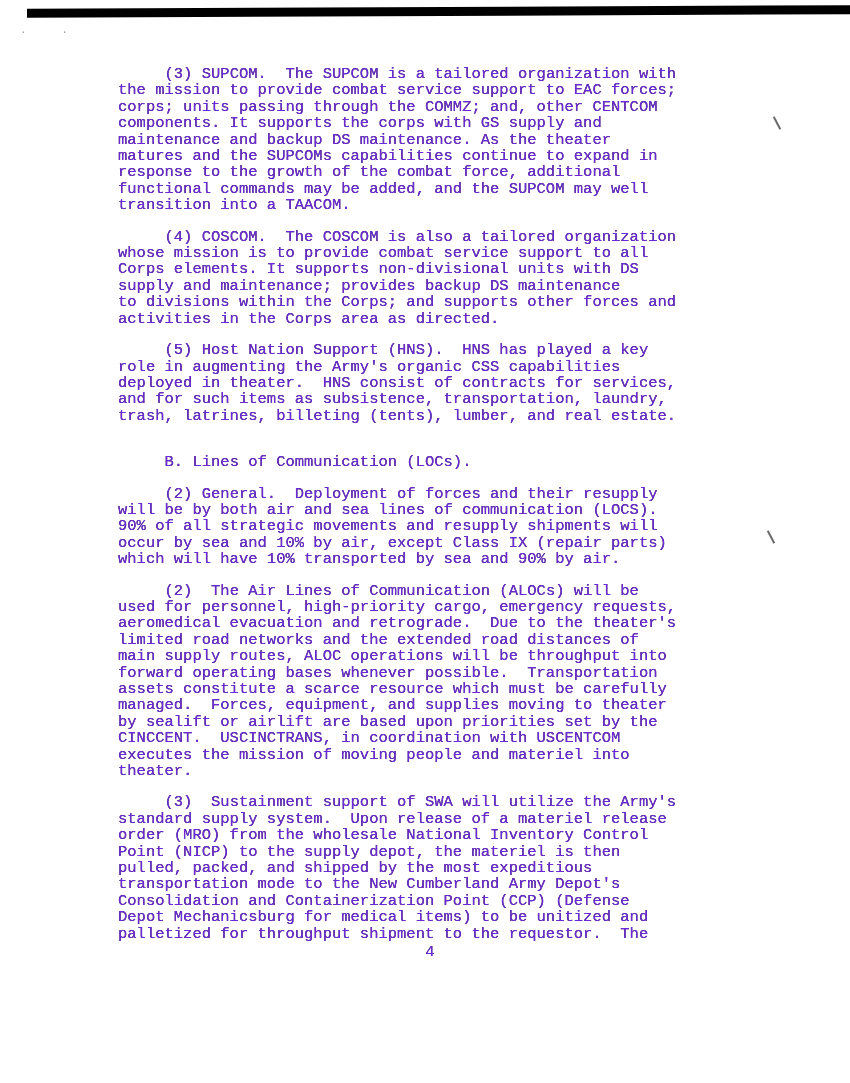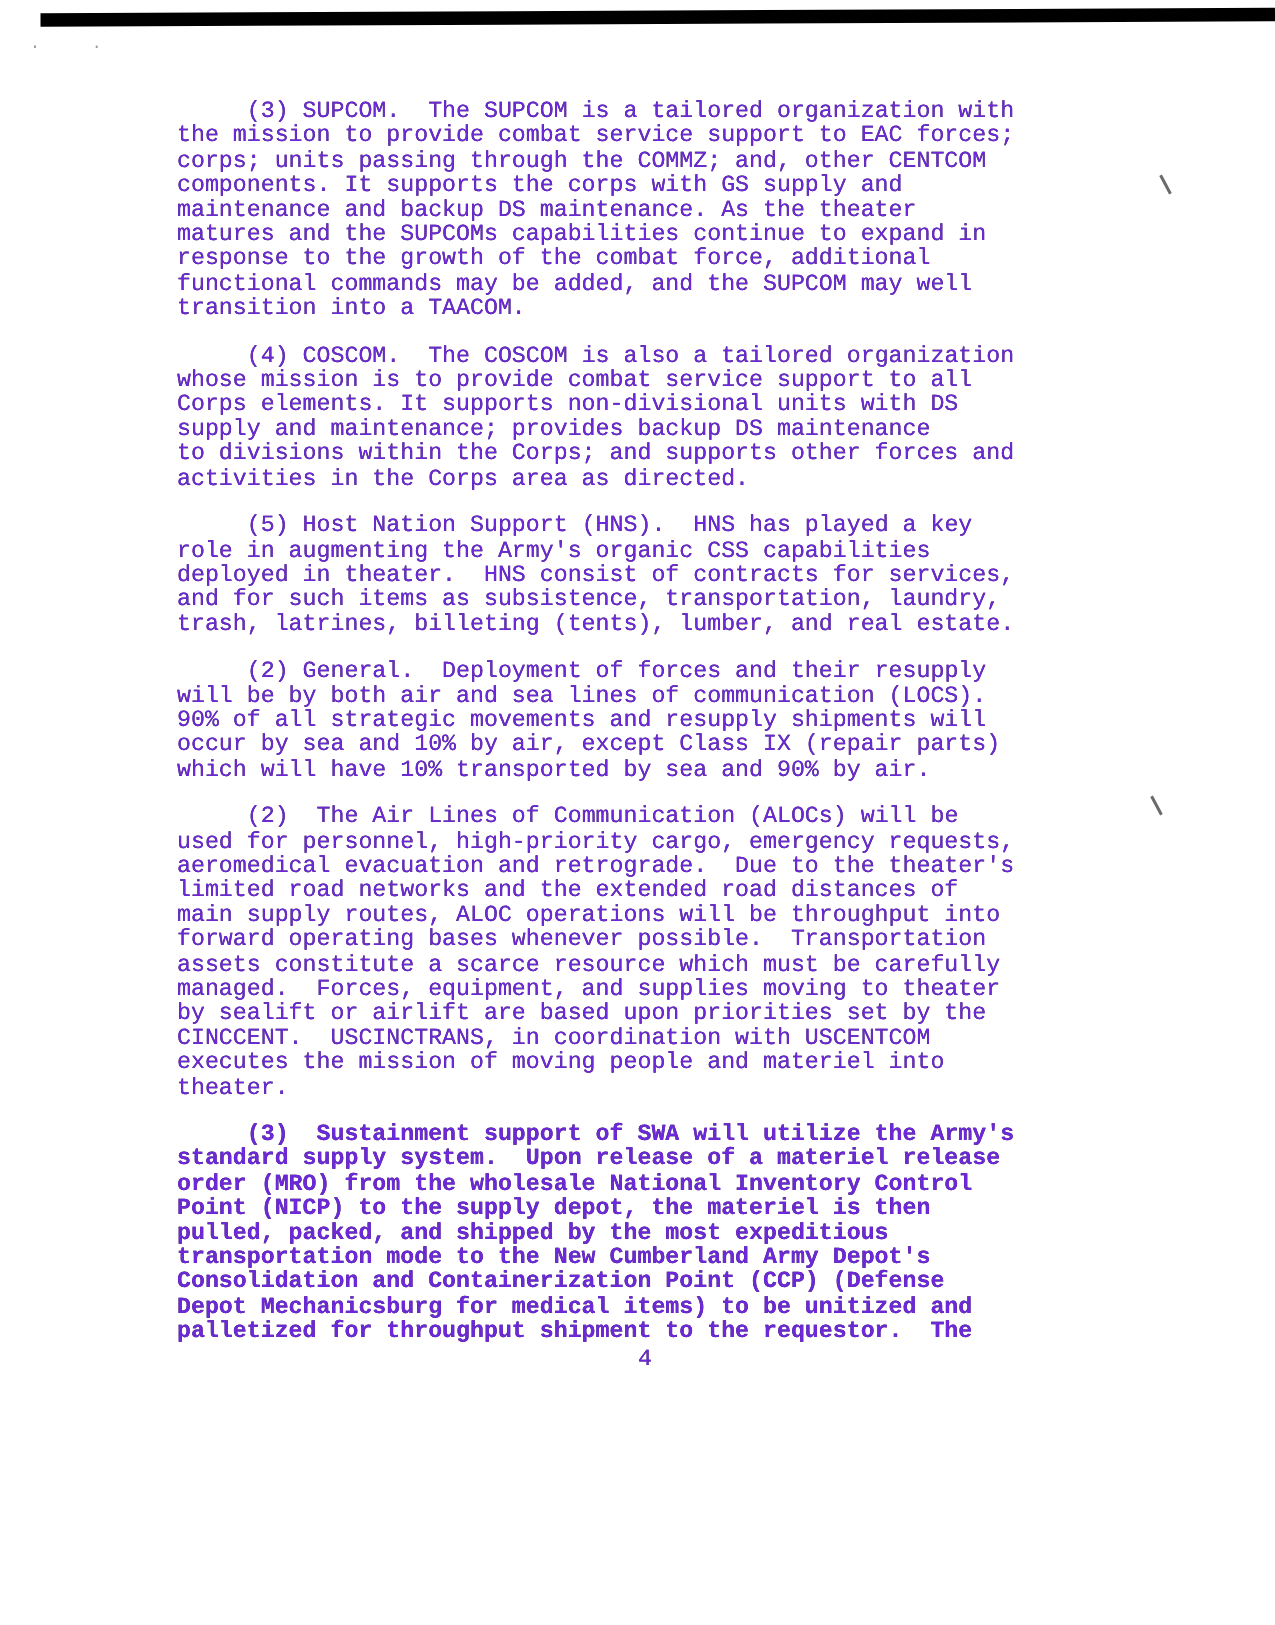--- a/index.html
+++ b/index.html
@@ -61,21 +61,20 @@
   }
   .para {
     margin: 0 0 15px 0;
     white-space: pre-wrap;
   }
   .heading {
     margin-top: 30px;   
   }
   .no-gap {
     margin-bottom: 2px; 
-    font-weight: bold;
   }
   .page-num {
     text-align: center;
     white-space: pre;
   }
 </style>
 </head>
 <body>
 
 <div class="page">
@@ -99,20 +98,21 @@
 whose mission is to provide combat service support to all
 Corps elements. It supports non-divisional units with DS
 supply and maintenance; provides backup DS maintenance
 to divisions within the Corps; and supports other forces and
 activities in the Corps area as directed.</p>
     <p class="para">     (5) Host Nation Support (HNS).  HNS has played a key
 role in augmenting the Army's organic CSS capabilities
 deployed in theater.  HNS consist of contracts for services,
 and for such items as subsistence, transportation, laundry,
 trash, latrines, billeting (tents), lumber, and real estate.</p>
+    <p class="para heading">     B. Lines of Communication (LOCs).</p>
     <p class="para">     (2) General.  Deployment of forces and their resupply
 will be by both air and sea lines of communication (LOCS).
 90% of all strategic movements and resupply shipments will
 occur by sea and 10% by air, except Class IX (repair parts)
 which will have 10% transported by sea and 90% by air.</p>
     <p class="para">     (2)  The Air Lines of Communication (ALOCs) will be
 used for personnel, high-priority cargo, emergency requests,
 aeromedical evacuation and retrograde.  Due to the theater's
 limited road networks and the extended road distances of
 main supply routes, ALOC operations will be throughput into

